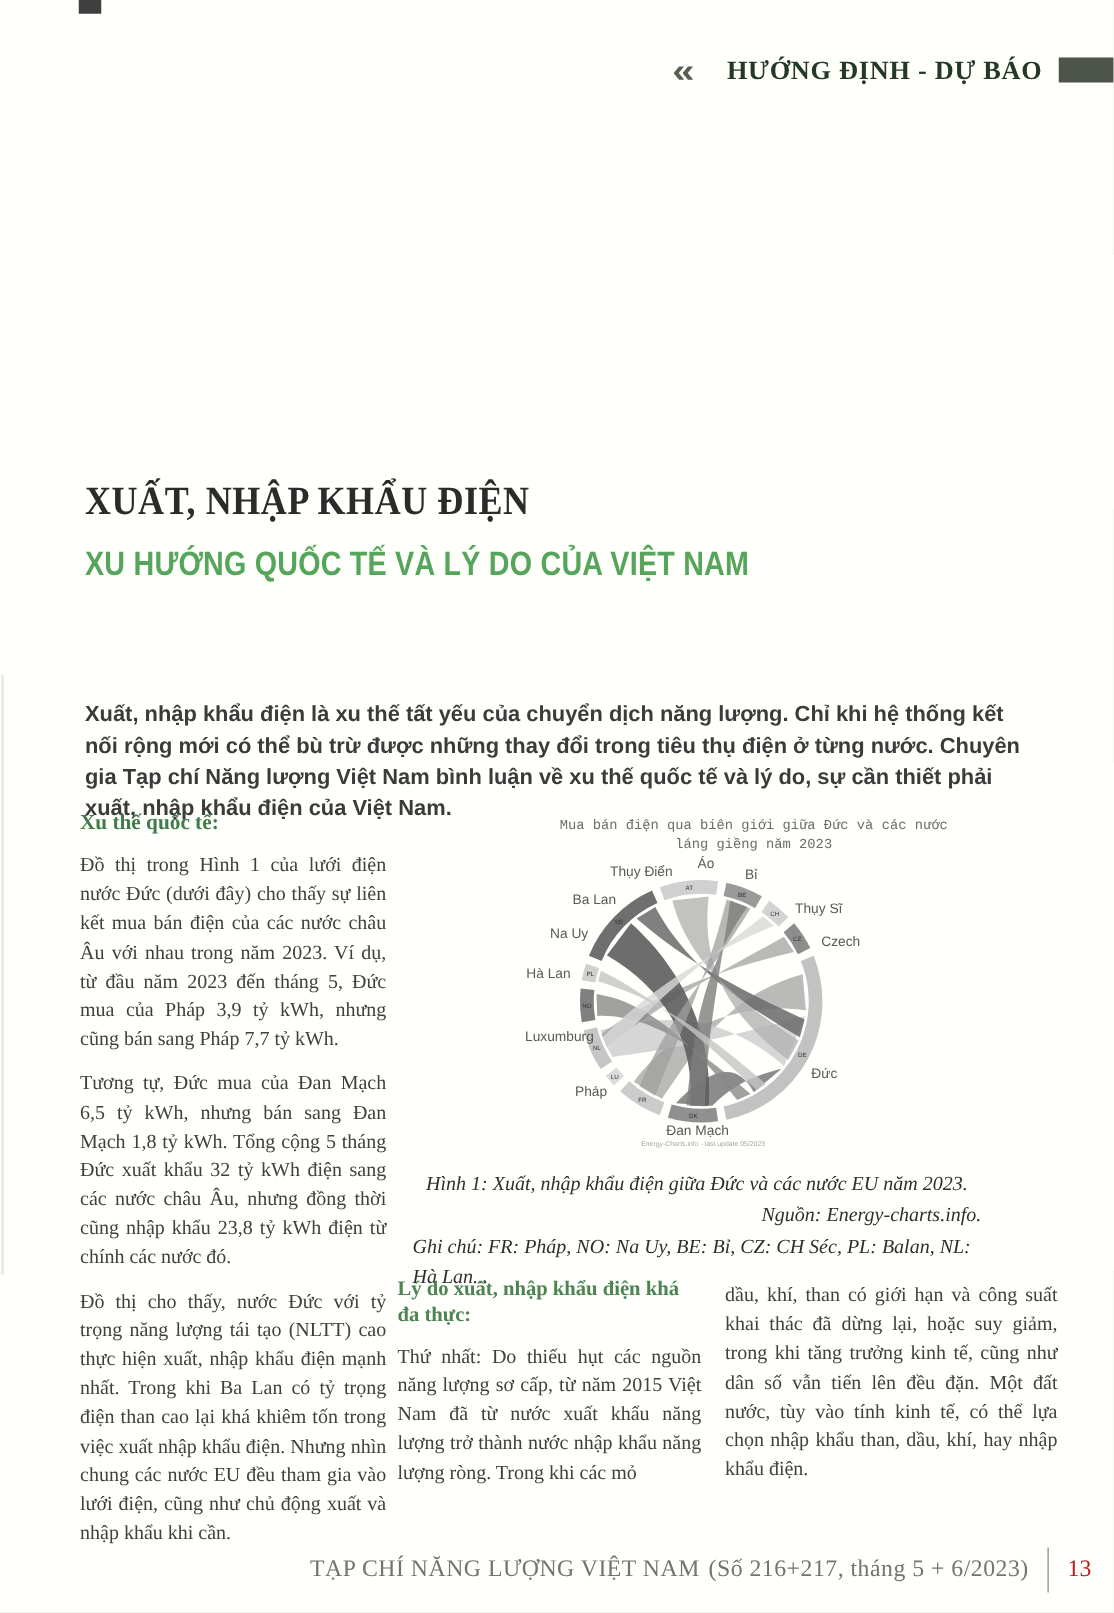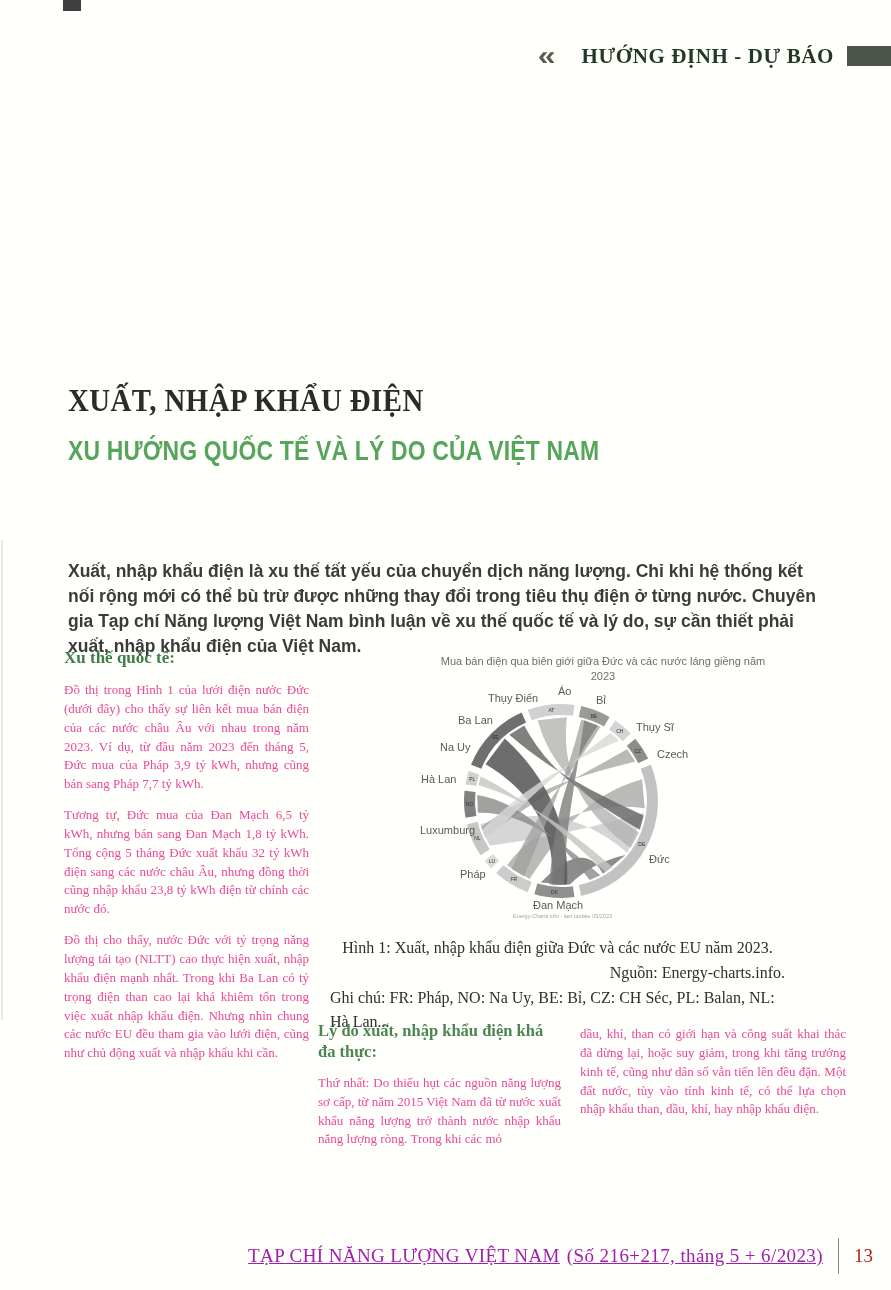--- a/index.html
+++ b/index.html
@@ -21,47 +21,47 @@
   .subhead{position:absolute;left:68px;top:436px;font-family:"Liberation Sans",sans-serif;font-weight:700;
            font-size:27px;color:#55a55a;letter-spacing:.2px;transform:scaleX(.85);transform-origin:left;
            white-space:nowrap;}
 
   .lede{position:absolute;left:68px;top:527px;width:757px;font-family:"Liberation Sans",sans-serif;
         font-weight:600;font-size:17.5px;line-height:1.42;color:#3b3b3b;margin-top:32px;}
 
   
   .colL{position:absolute;left:64px;top:648px;width:245px;}
   .col-heading{font-weight:700;font-size:17px;color:#3e7c4b;margin:0 0 13px;}
-  .colL p,.colM p,.colR p{font-size:13px;line-height:1.45;text-align:justify;margin:0 0 12px;color:#ec4899;}
+  .colL p,.colM p,.colR p{font-size:16px;line-height:1.45;text-align:justify;margin:0 0 12px;color:#404040;}
 
   
   .chart{position:absolute;left:420px;top:652px;width:445px;height:288px;}
   .chart-title{position:absolute;left:18px;top:2px;width:330px;text-align:center;
-               font-family:Liberation Sans, sans-serif;font-size:11px;line-height:1.4;color:#6c6c6c;}
+               font-family:Liberation Mono, monospace;font-size:11px;line-height:1.4;color:#6c6c6c;}
   .chart svg{position:absolute;left:41px;top:49px;}
   .cl{position:absolute;font-family:"Liberation Sans",sans-serif;font-size:11px;color:#595959;white-space:nowrap;}
   .attr{position:absolute;left:40px;top:261px;width:205px;text-align:center;
         font-family:"Liberation Sans",sans-serif;font-size:5.5px;color:#a4a4a4;}
 
   
-  .caption{position:absolute;left:330px;top:936px;width:455px;font-size:16px;
+  .caption{position:absolute;left:330px;top:936px;width:455px;font-style:italic;font-size:16px;
            line-height:1.55;color:#2e2e2e;}
   .cap1{text-align:center;}
   .cap2{text-align:right;}
   .cap3{text-align:left;}
 
   
   .colM{position:absolute;left:318px;top:1020px;width:243px;}
   .colM .col-heading{font-size:16.5px;color:#4c8553;line-height:1.3;margin-bottom:11px;}
   .colR{position:absolute;left:580px;top:1025px;width:266px;}
 
   
   .footer{position:absolute;left:0;top:1238px;width:891px;display:flex;justify-content:flex-end;
           align-items:center;}
-  .footer-text{font-size:19px;color:#a21caf;letter-spacing:.4px;text-decoration:underline;}
+  .footer-text{font-size:19px;color:#737373;letter-spacing:.4px;}
   .footer-issue{margin-left:7px;}
   .footer-div{width:1px;height:36px;background:#8a8a84;margin:0 15px;}
   .footer-page{font-size:19px;color:#b91c1c;margin-right:18px;}
 </style>
 </head>
 <body>
 
 <div class="page">
 
   <div class="corner-mark"></div>

